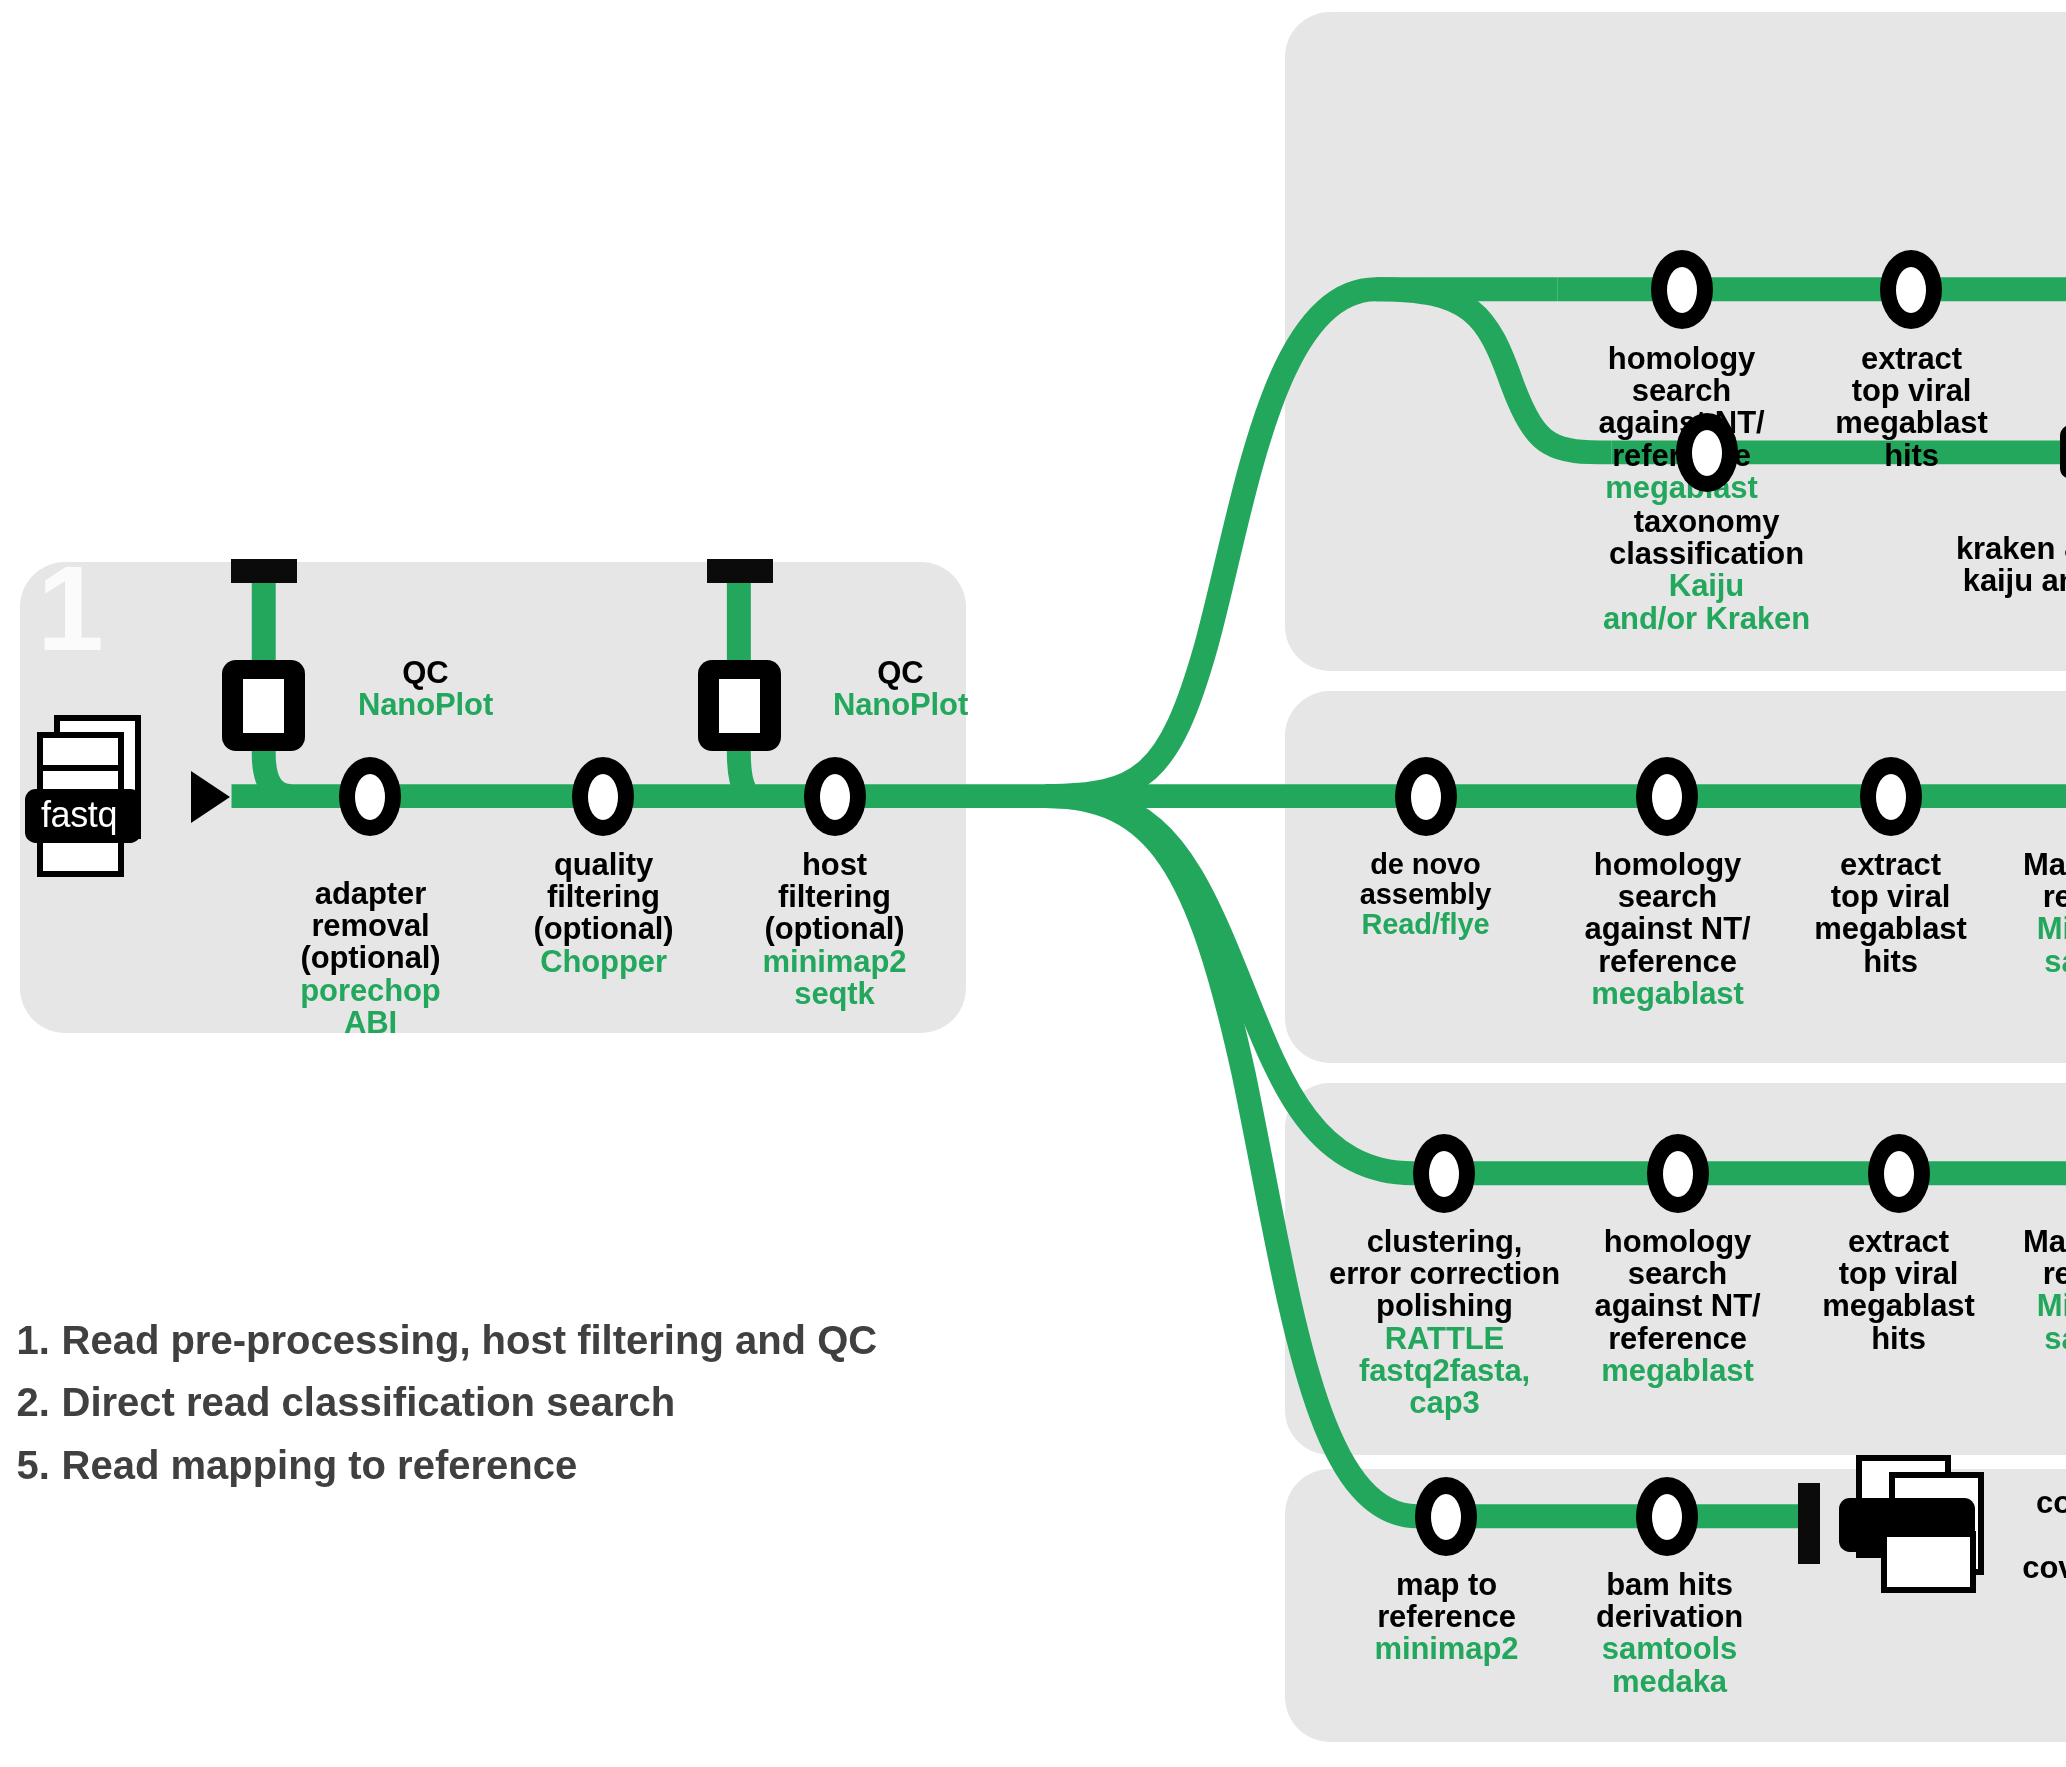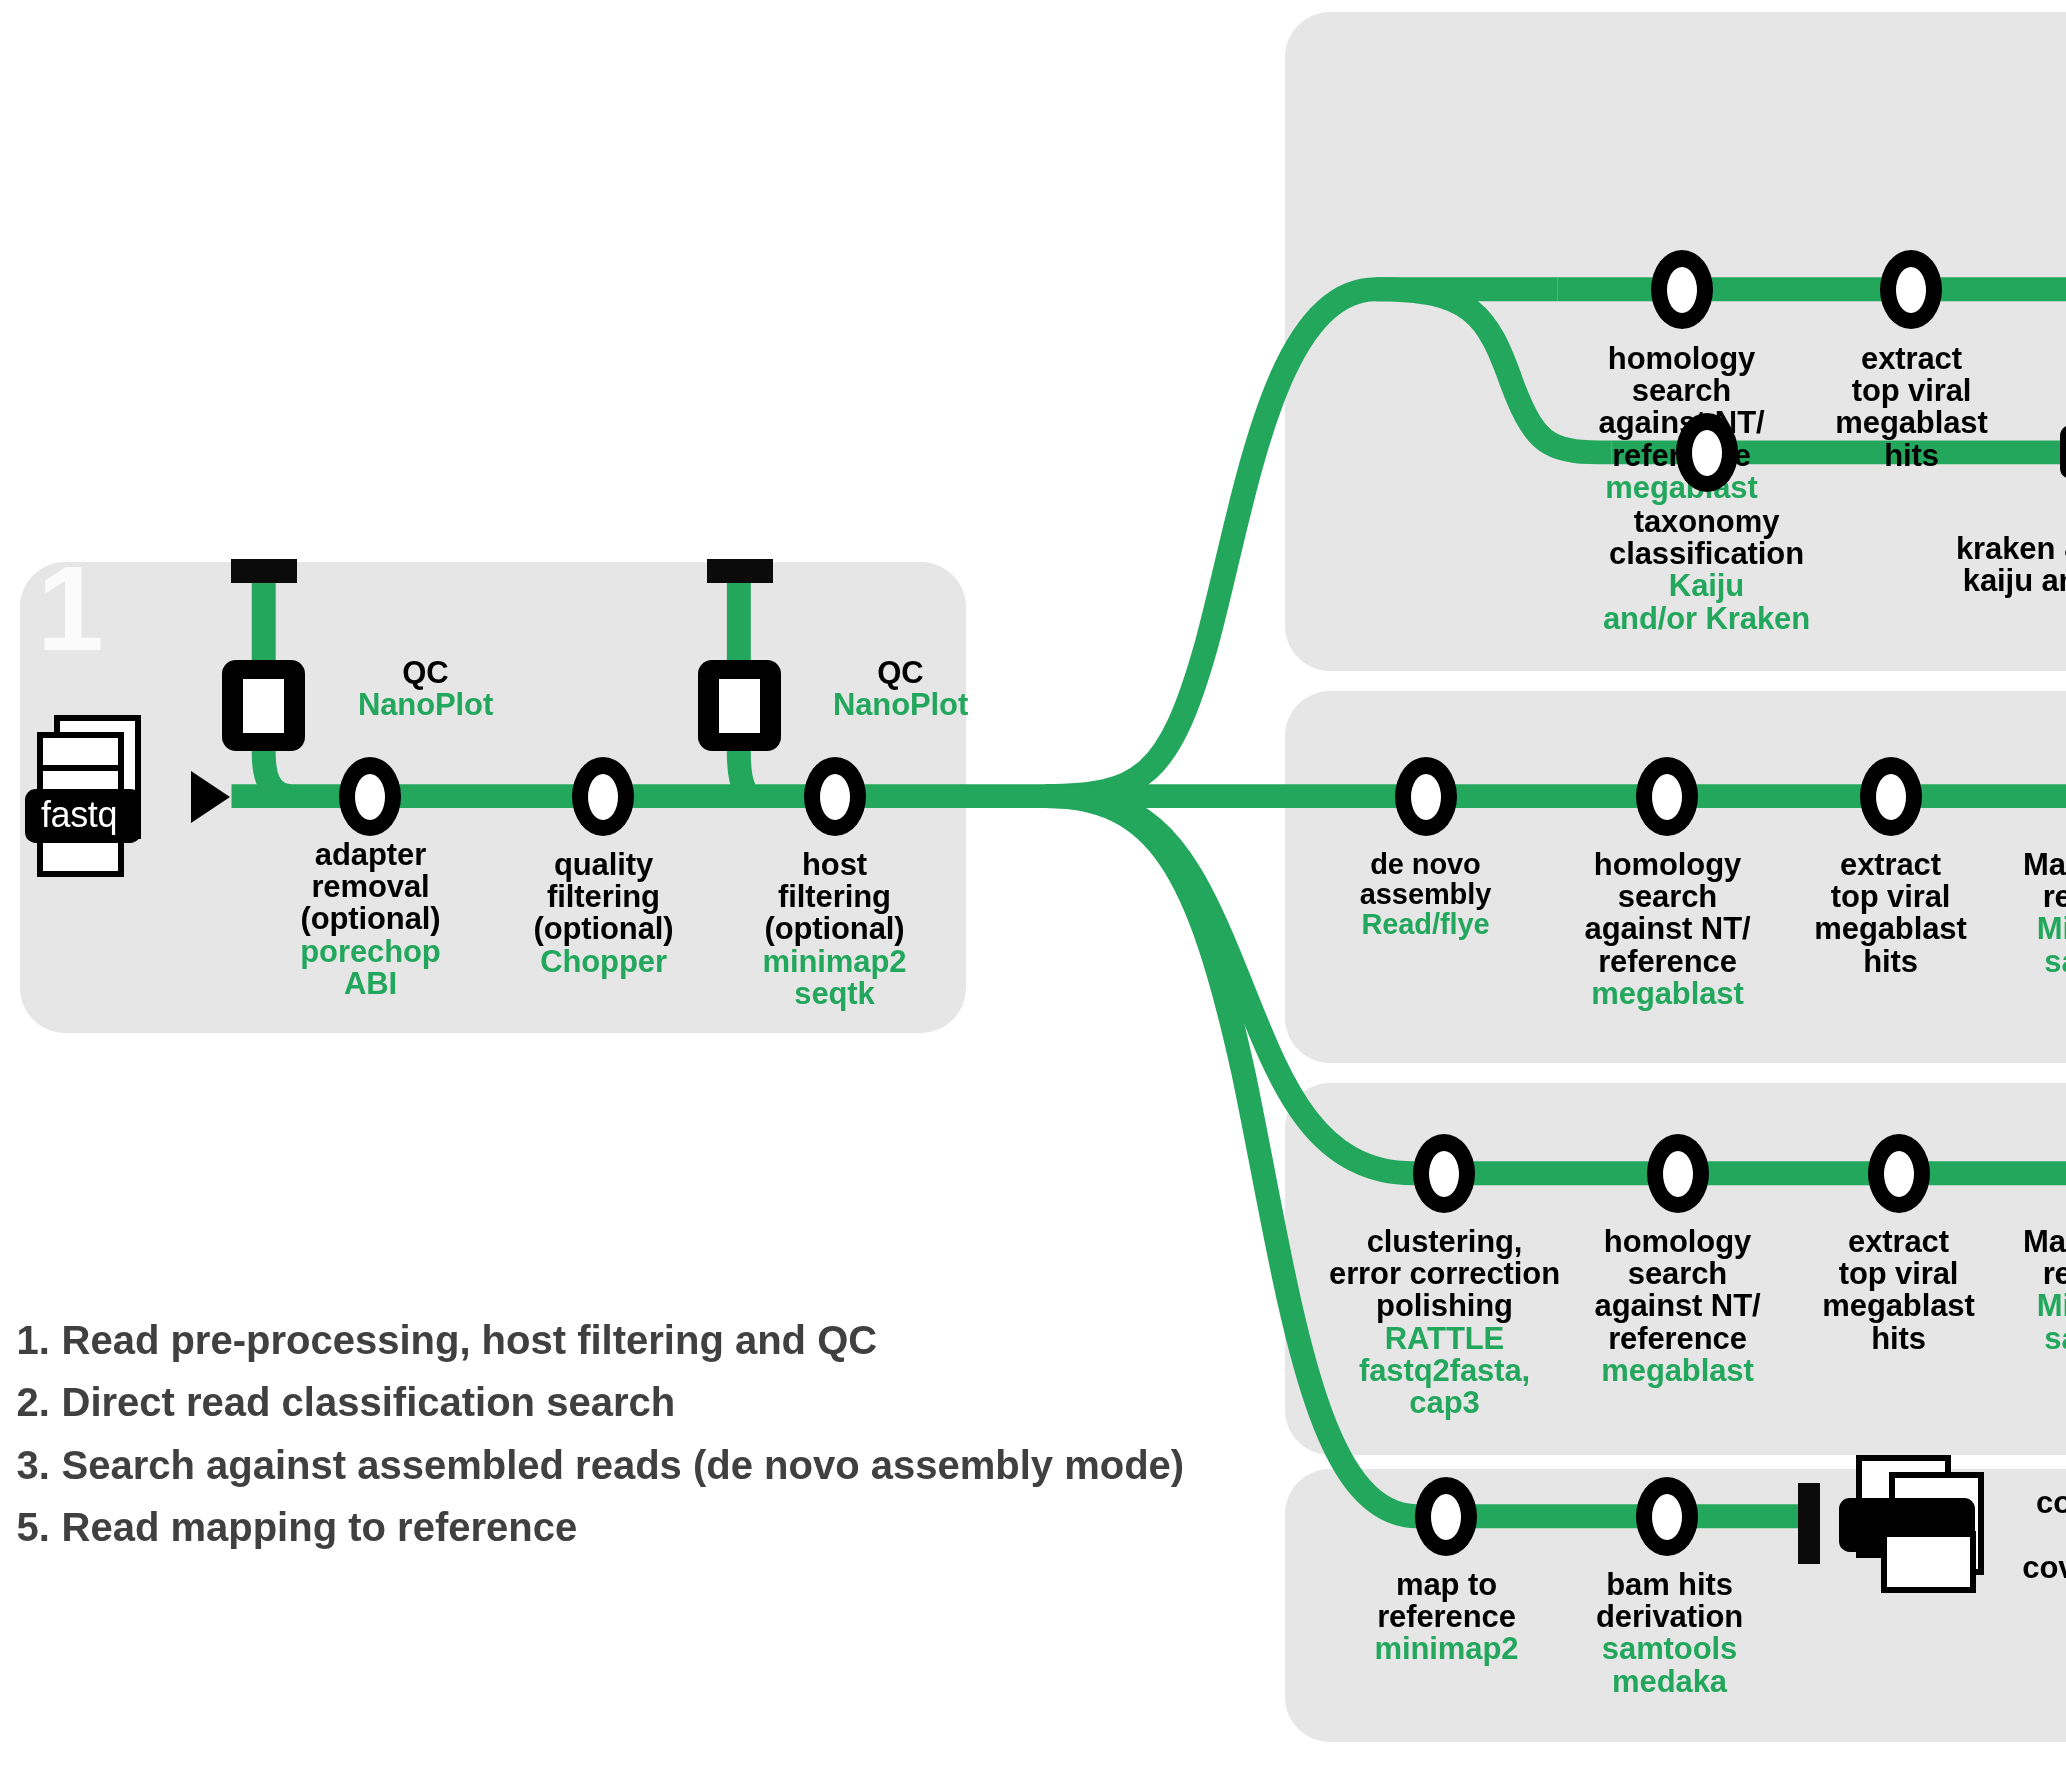--- a/index.html
+++ b/index.html
@@ -129,21 +129,21 @@
     <i style="width:41px;height:54px;"></i>
   </div>
   <div class="lbl" style="left:793px;top:657px;width:215px;font-size:31px;">
     <span>QC</span>
     <span class="tool">NanoPlot</span>
   </div>
 
   <div class="node" style="left:339px;top:757px;width:62px;height:79px;">
     <i style="width:30px;height:46px;"></i>
   </div>
-  <div class="lbl" style="left:267px;top:839px;width:207px;font-size:31px;">
+  <div class="lbl" style="left:267px;top:878px;width:207px;font-size:31px;">
     <span>adapter</span><br>
     <span>removal</span><br>
     <span>(optional)</span>
     <span class="tool">porechop</span>
     <span class="tool">ABI</span>
   </div>
 
   <div class="node" style="left:572px;top:757px;width:62px;height:79px;">
     <i style="width:30px;height:46px;"></i>
   </div>
@@ -323,22 +323,19 @@
 
   <div id="legend" style="left:16.5px;top:1318px;width:1281px;">
     <ol>
       <li>
         <span class="num">1.</span><span>Read pre-processing, host filtering and QC</span>
       </li>
       <li>
         <span class="num">2.</span><span>Direct read classification search</span>
       </li>
       <li>
-        <span class="num">3.</span><span>Search against assembled reads (de novo assembly mode)</span>
-      </li>
-      <li>
         <span class="num">5.</span><span>Read mapping to reference</span>
       </li>
     </ol>
   </div>
 
 </div>
 
 
 </body></html>

